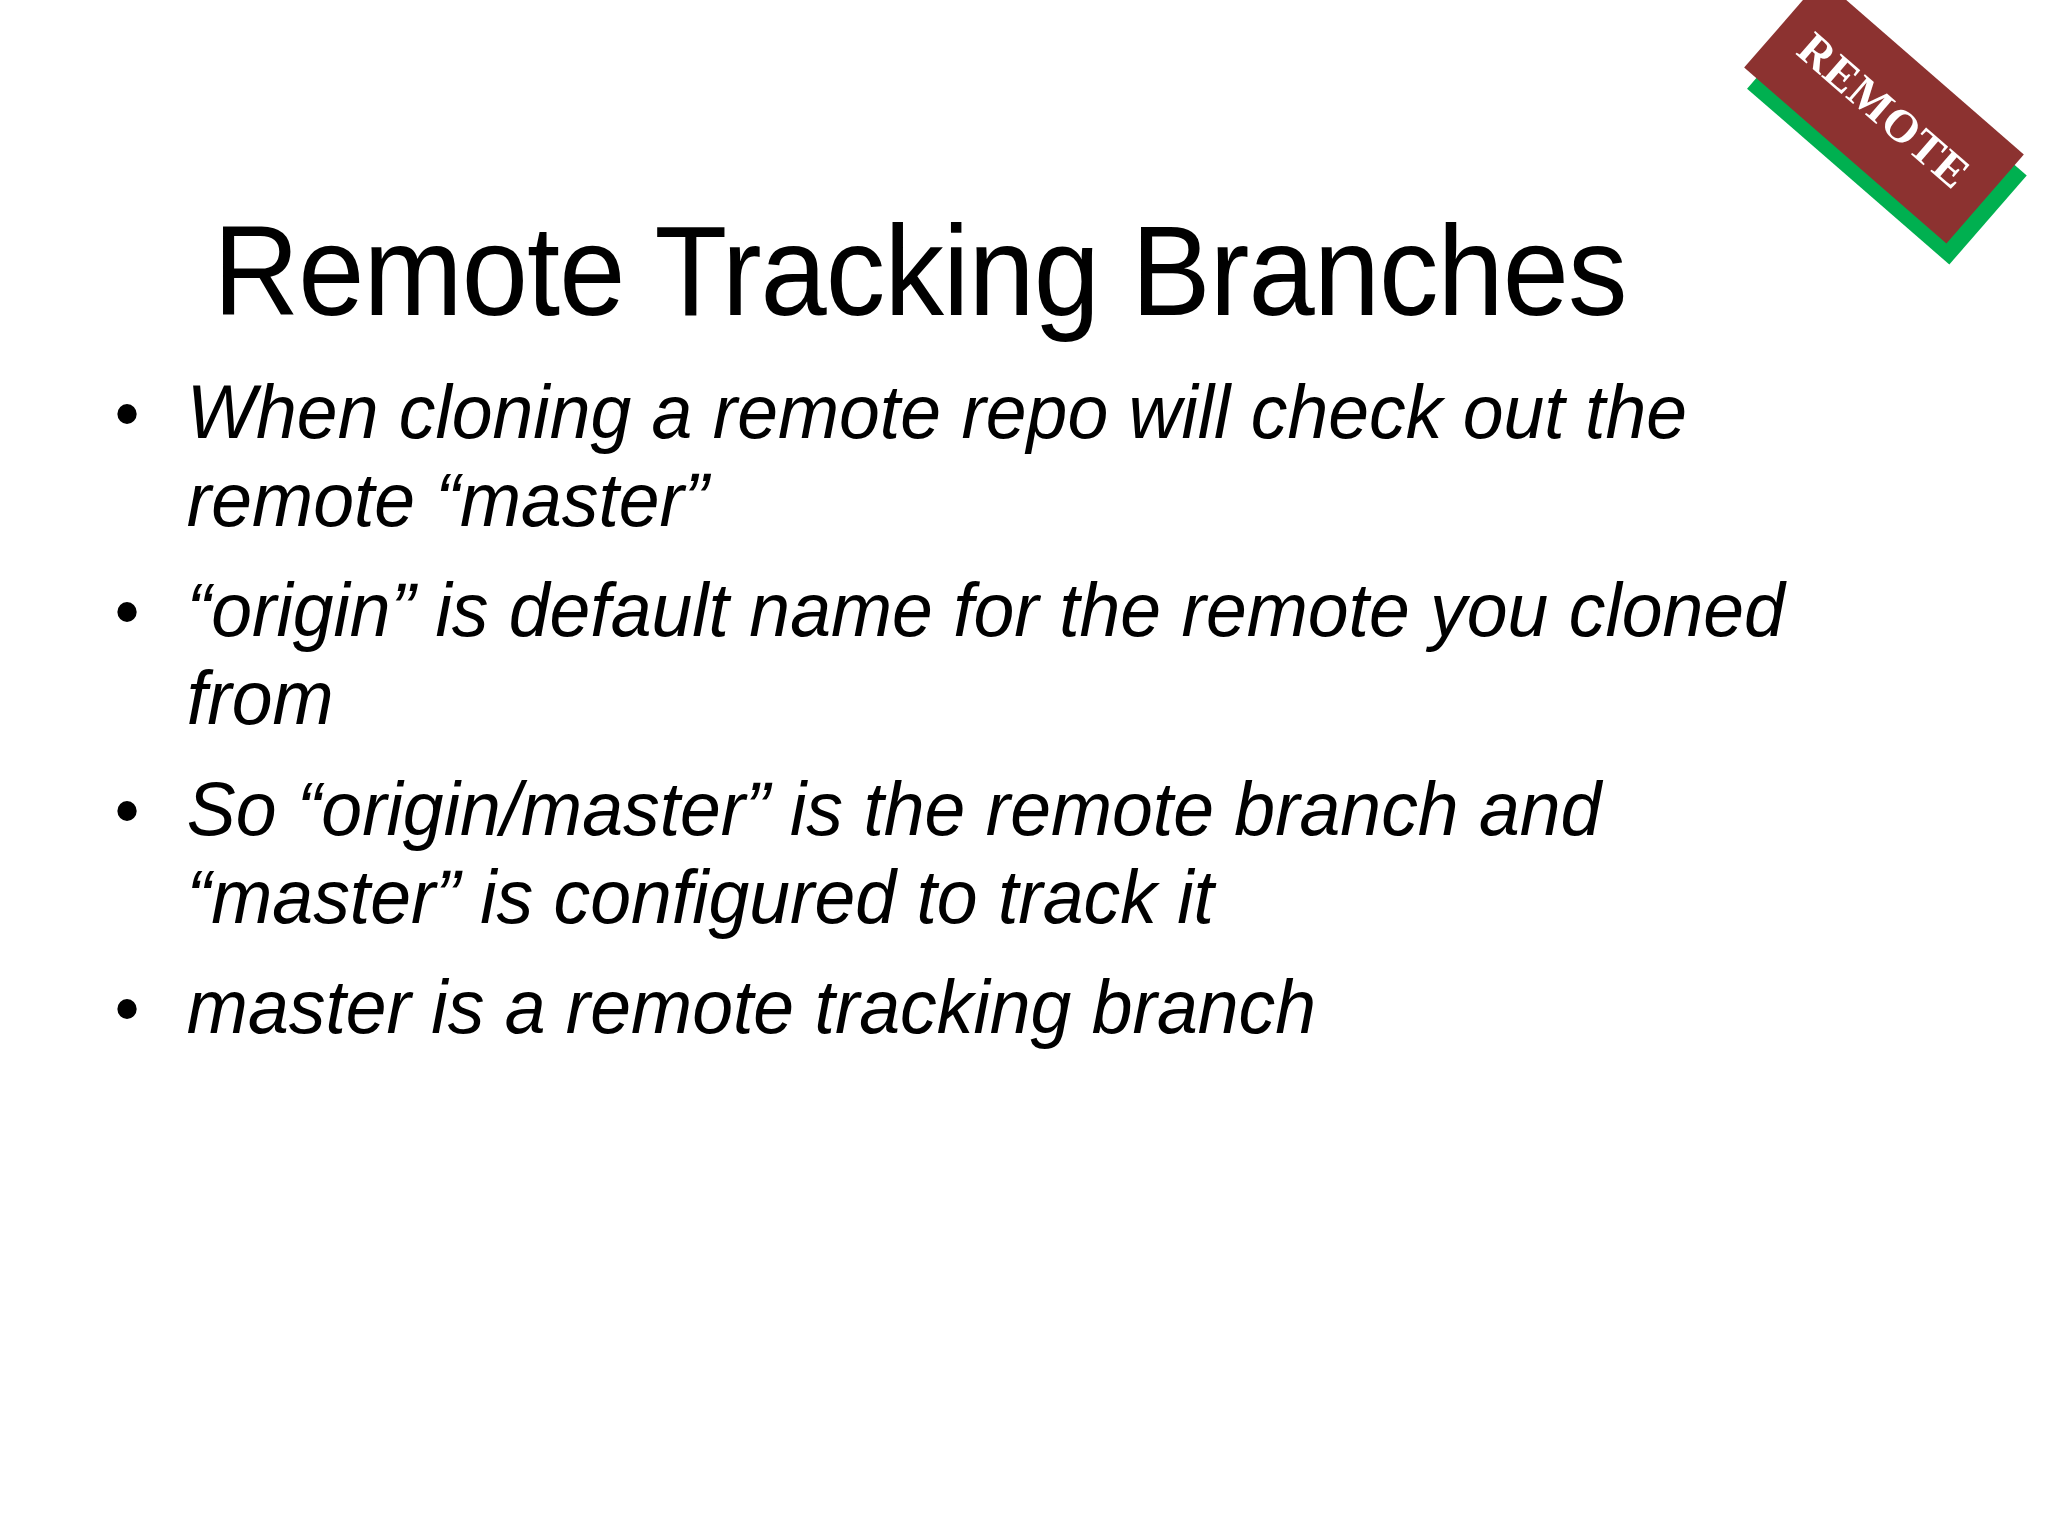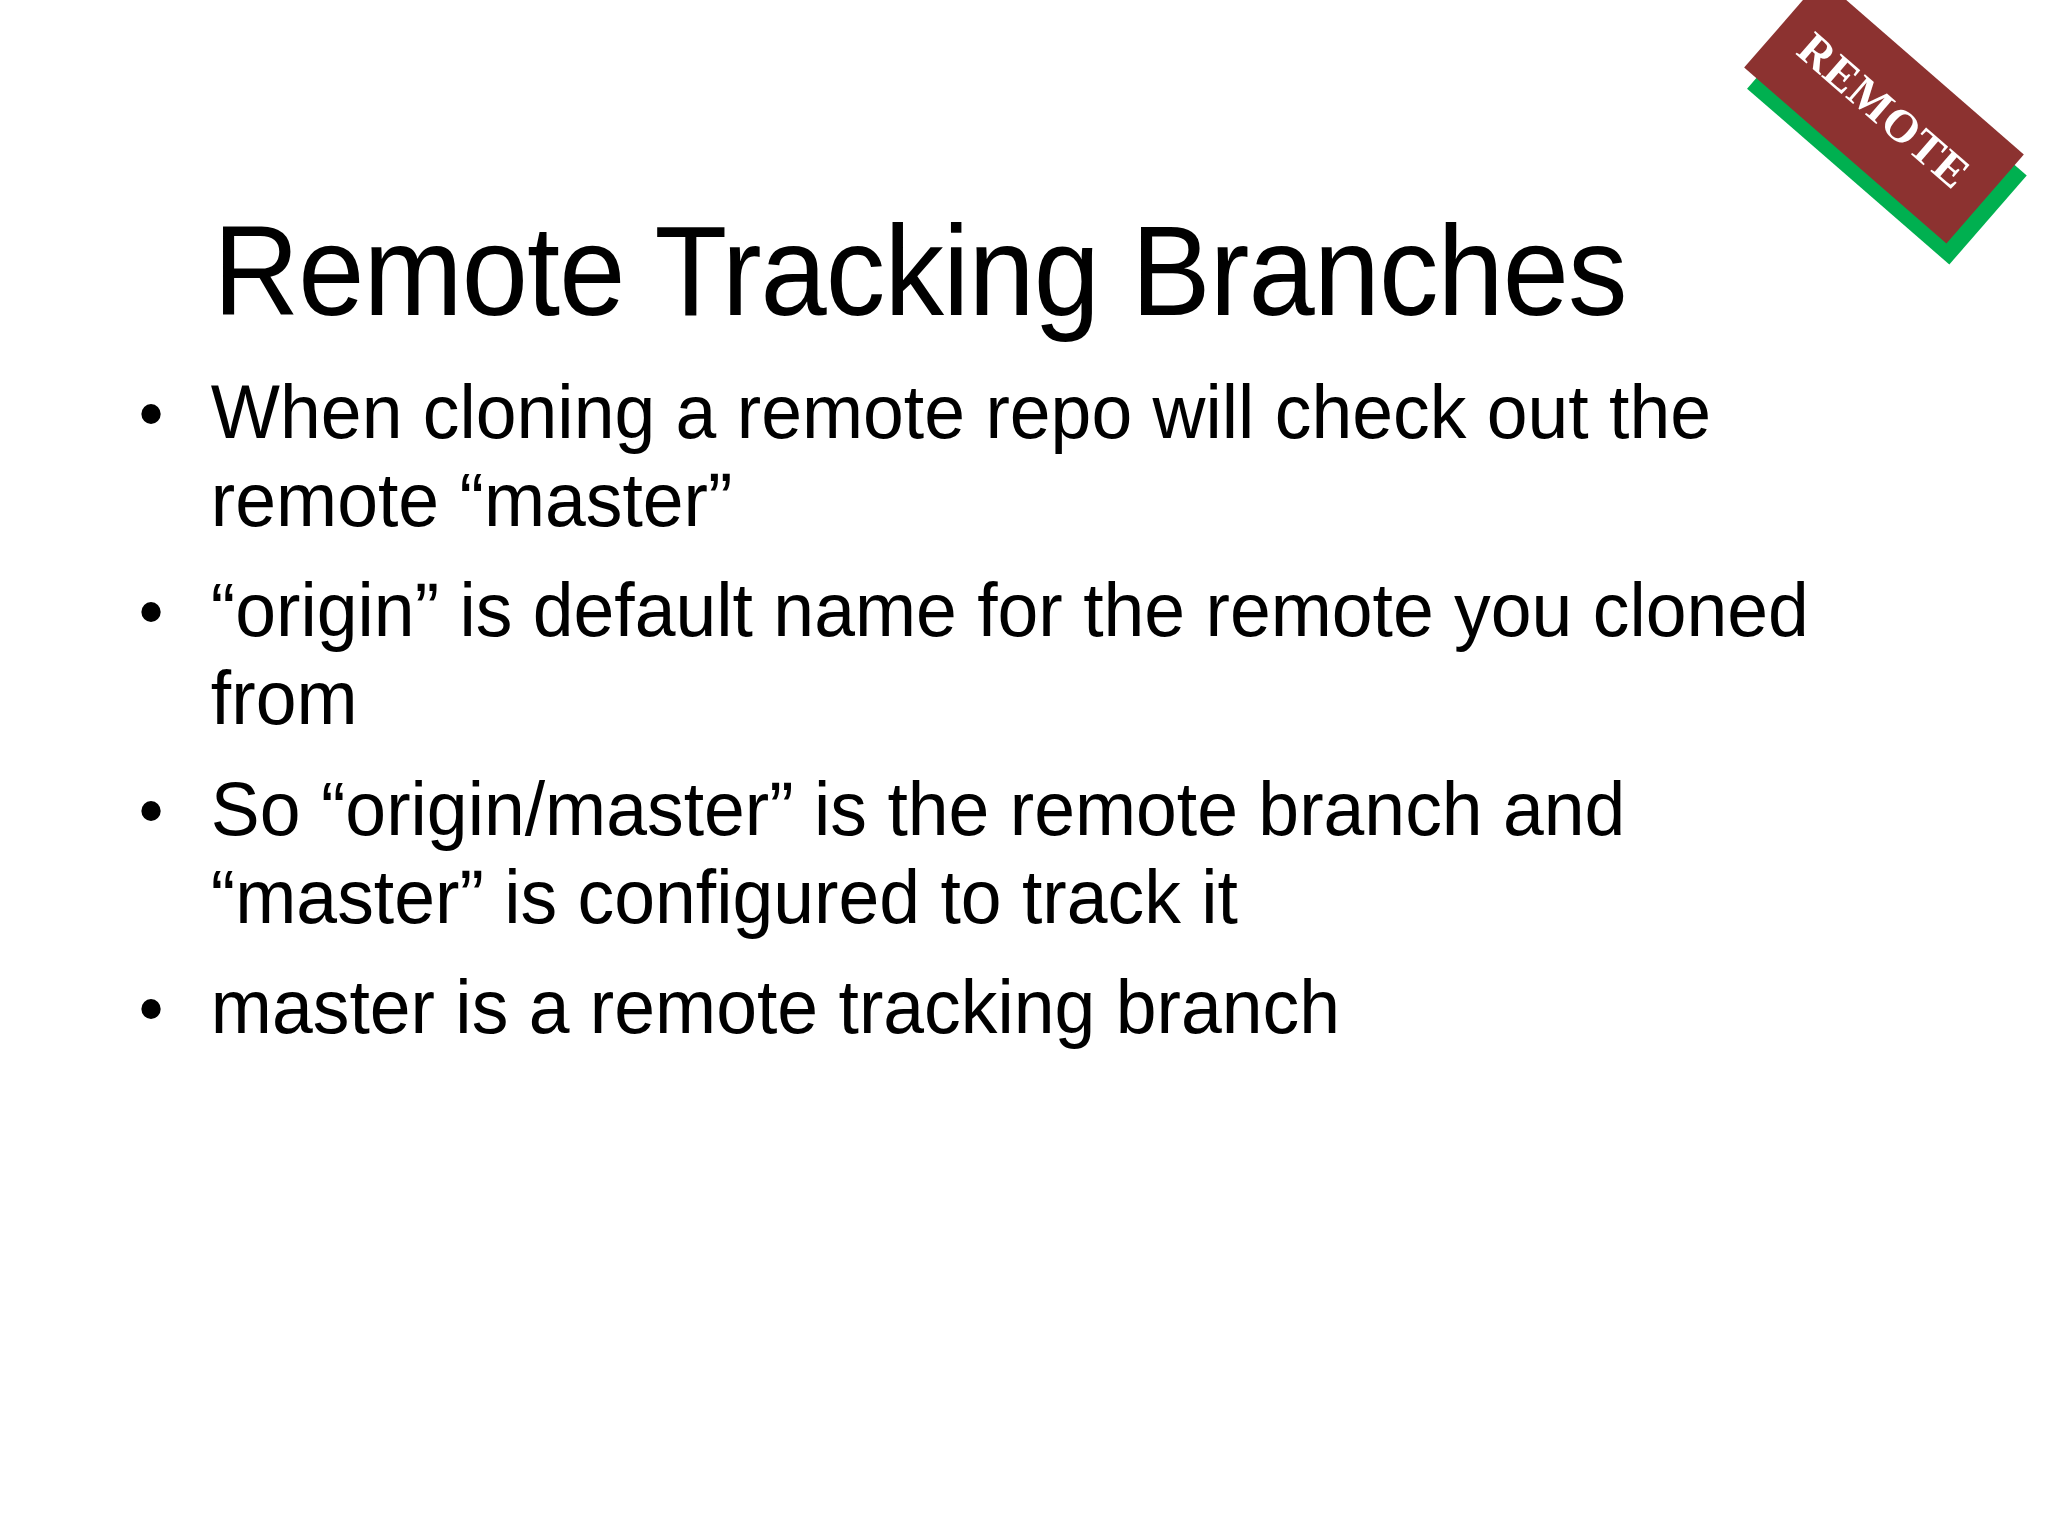--- a/index.html
+++ b/index.html
@@ -37,23 +37,24 @@
     color: #000000;
     letter-spacing: -1px;
     transform: scaleX(0.93);
     transform-origin: center center;
     white-space: nowrap;
   }
 
   
   #bullet-list {
     position: absolute;
-    left: 124px;
+    left: 100px;
     top: 368px;
     width: 1760px;
+    font-style: italic;
   }
 
   .bullet-item {
     position: relative;
     display: block;
     padding-left: 90px;
     margin-bottom: 22px;
     font-family: "Liberation Sans", sans-serif;
     font-weight: 400;
     font-size: 76px;

